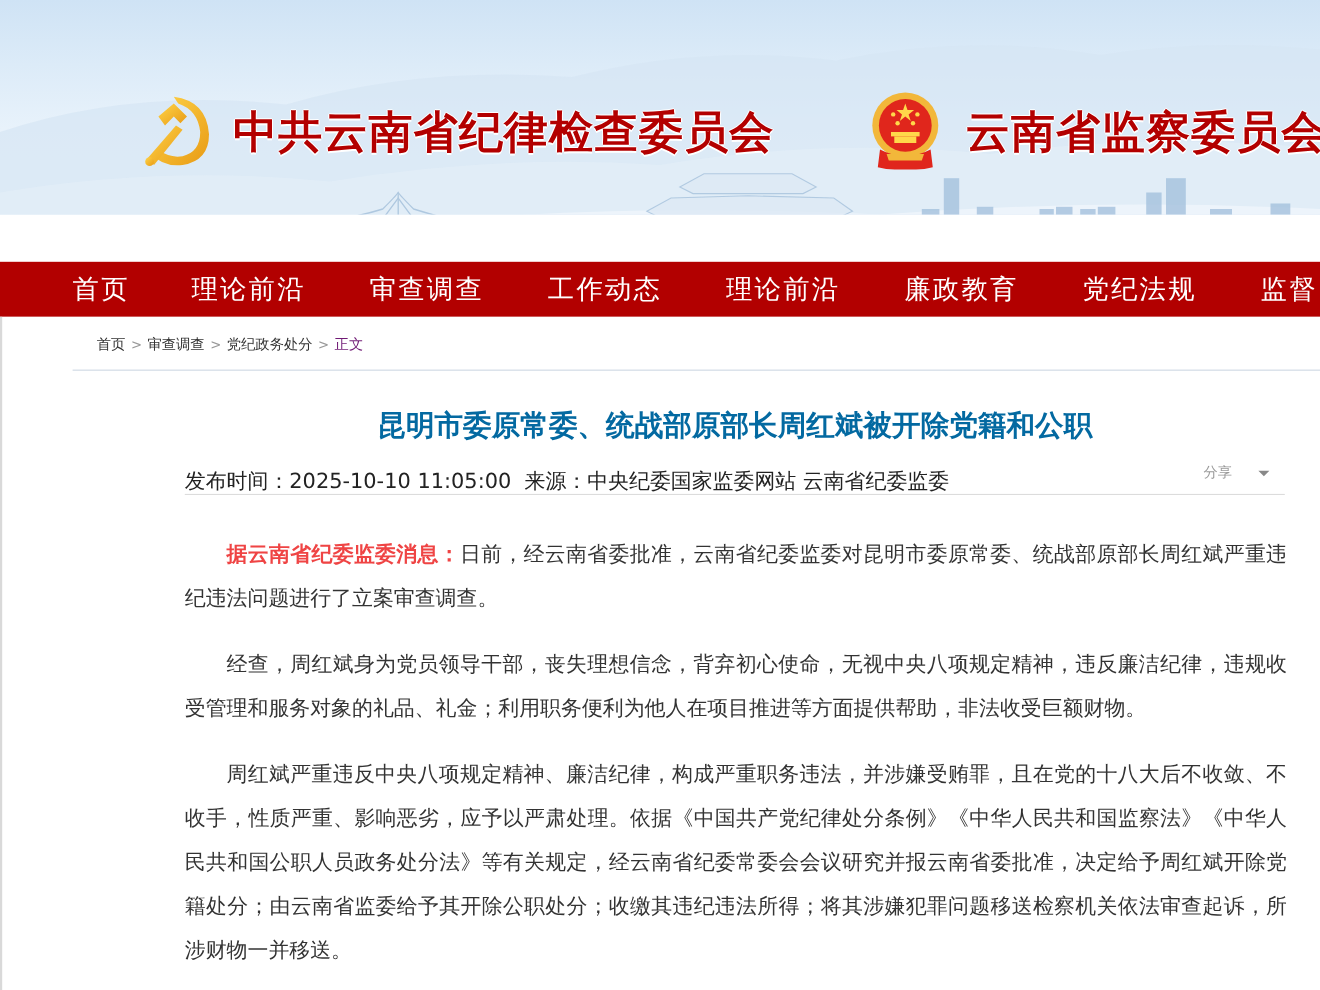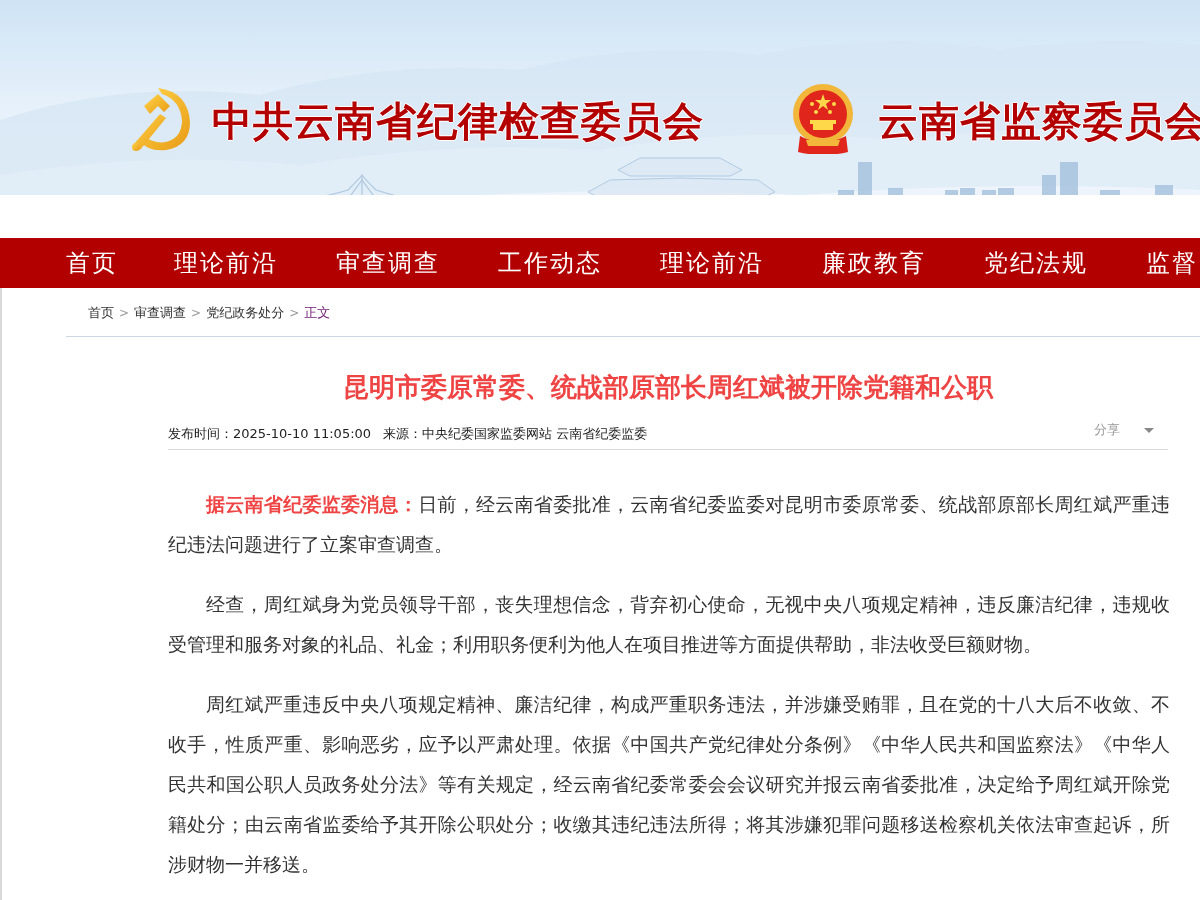--- a/index.html
+++ b/index.html
@@ -45,24 +45,24 @@
   }
   .breadcrumb a { color: #333; text-decoration: none; cursor: pointer; }
   .breadcrumb .sep { color: #999; margin: 0 5px; font-size: 12px; }
   .breadcrumb .current { color: #701a75; }
   .crumb-divider {
     position: absolute; left: 64px; top: 48px; width: 1136px; height: 1px; background: #cdd7e3;
   }
 
   .article-title {
     position: absolute; left: 166px; top: 80px; width: 1000px; text-align: center;
-    font-size: 26px; color: #ef4444; line-height: 38px; white-space: nowrap;
+    font-size: 26px; color: #0369a1; line-height: 38px; white-space: nowrap;
   }
   .meta {
-    position: absolute; left: 166px; top: 137px; font-size: 13px; color: #222; white-space: nowrap;
+    position: absolute; left: 166px; top: 137px; font-size: 19px; color: #222; white-space: nowrap;
   }
   .meta .gap { display: inline-block; width: 12px; }
   .share {
     position: absolute; left: 1092px; top: 133px; font-size: 13px; color: #999; cursor: pointer;
     display: flex; align-items: center; gap: 20px;
   }
   .share .caret {
     width: 0; height: 0; border-left: 5px solid transparent; border-right: 5px solid transparent;
     border-top: 5px solid #888; display: inline-block; margin-left: 4px;
   }

